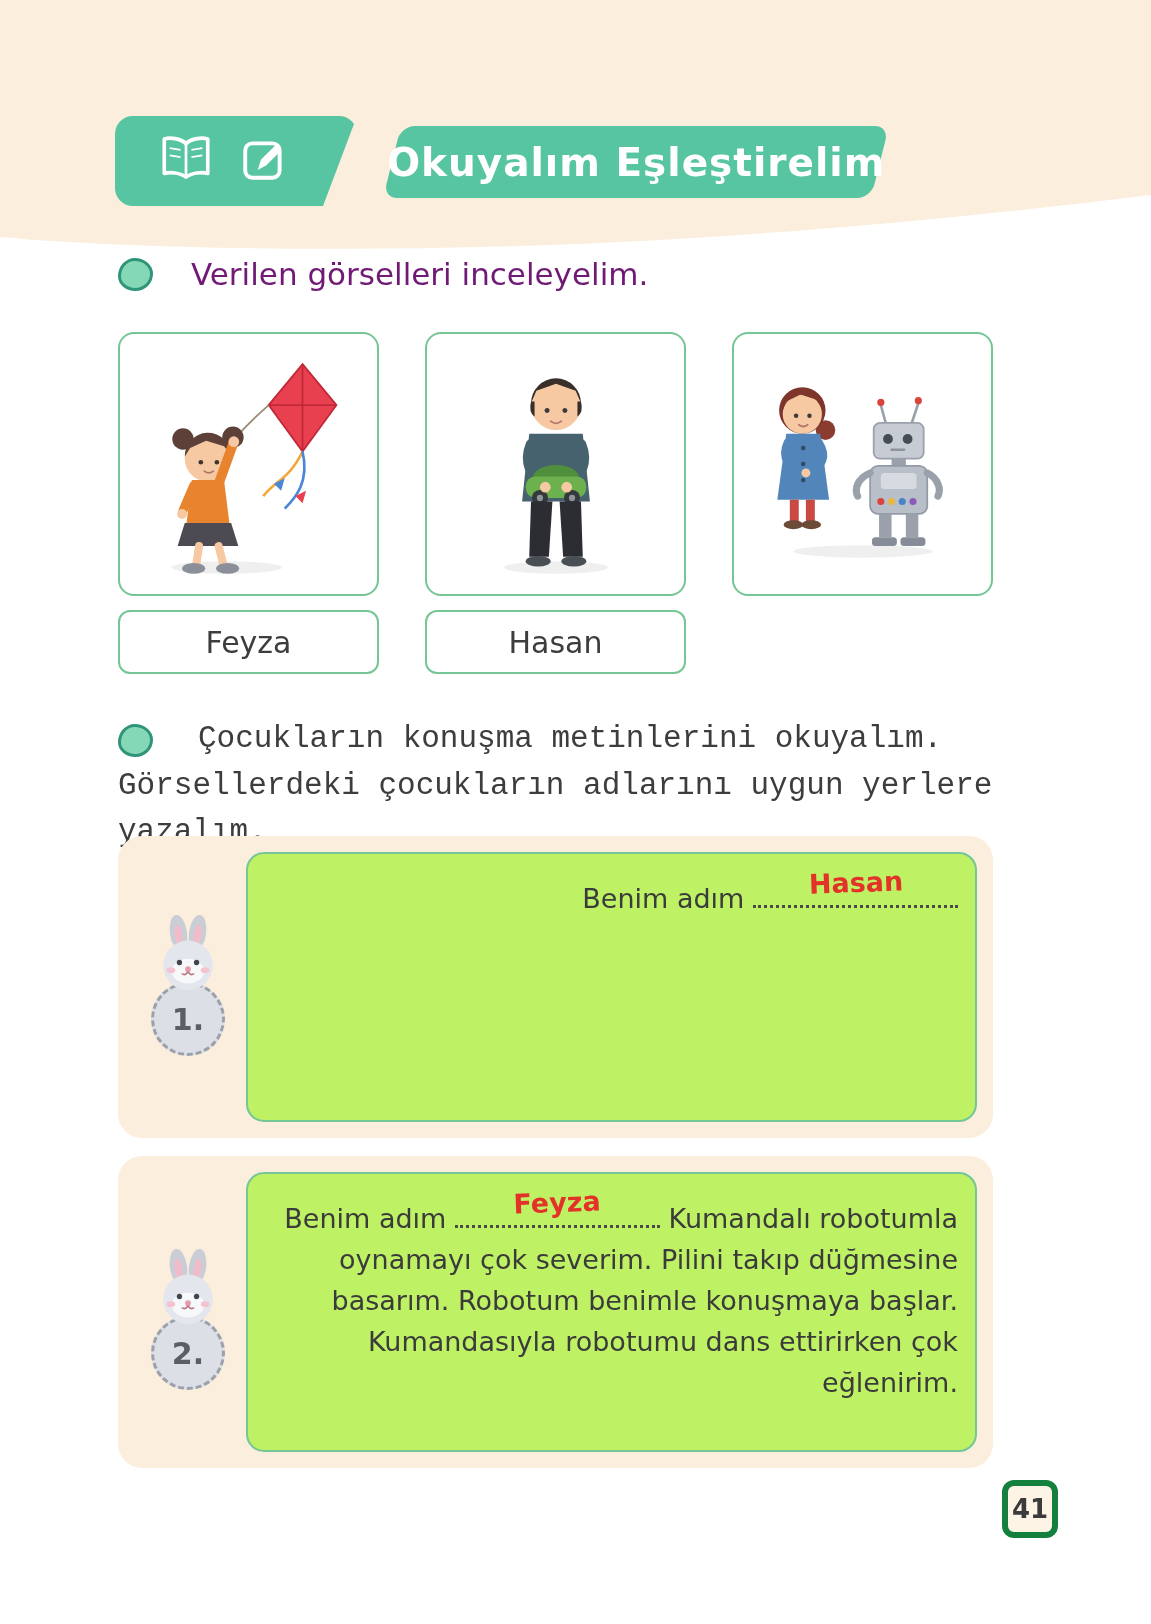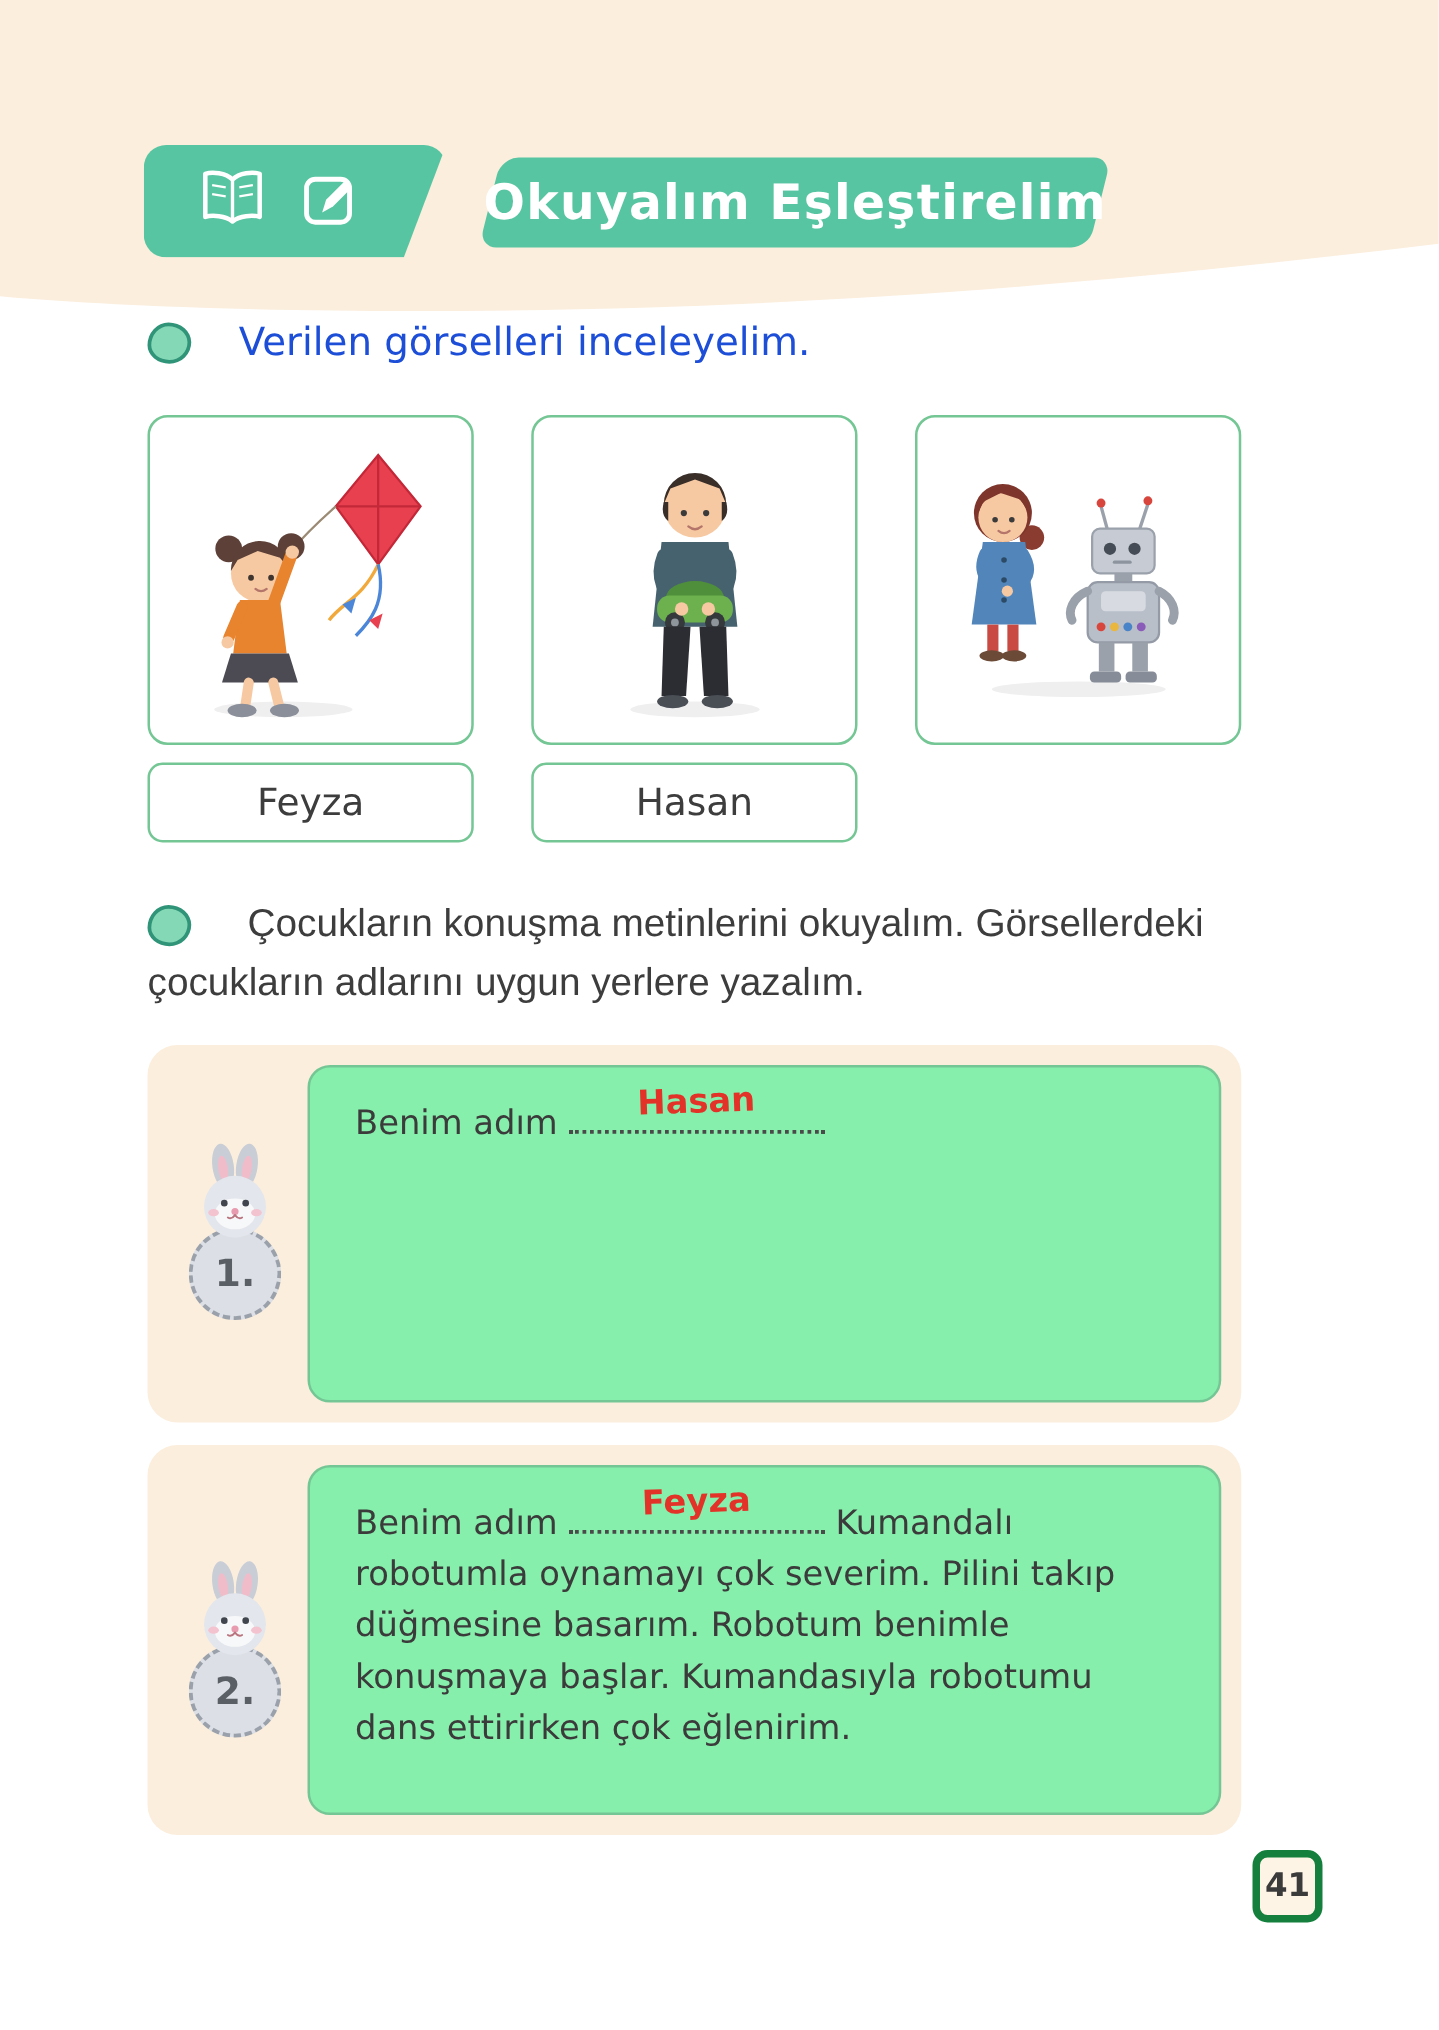--- a/index.html
+++ b/index.html
@@ -50,26 +50,26 @@
     background: #85d8b6;
     border: 3px solid #2f9478;
     border-radius: 48% 52% 50% 50% / 55% 48% 52% 45%;
   }
   .instr1 {
     position: absolute; left: 118px; top: 256px;
     display: flex; align-items: center; gap: 38px;
   }
   .instr-text {
     font-family: "DejaVu Sans", sans-serif;
-    font-size: 31px; color: #1d4ed8;
+    font-size: 31px; color: #701a75;
   }
   .bullet2abs { position: absolute; left: 118px; top: 724px; }
   .instr2-text {
     position: absolute; left: 118px; top: 716px; width: 915px;
-    font-family: Liberation Sans, sans-serif;
+    font-family: Liberation Mono, monospace;
     font-size: 31px; line-height: 1.5; color: #3d3d3d;
     text-indent: 80px;
   }
 
   
   .cards-row, .names-row {
     position: absolute; left: 118px;
     display: flex; gap: 46px;
   }
   .cards-row { top: 332px; }
@@ -113,24 +113,25 @@
     background: #dcdfe5;
     border: 3px dashed #9aa1ab;
     display: flex; align-items: center; justify-content: center;
   }
   .num-label {
     font-family: "DejaVu Sans", sans-serif;
     font-size: 30px; font-weight: 700; color: #5a5f66;
   }
   .bubble {
     position: absolute; left: 128px; top: 16px; right: 16px; bottom: 16px;
-    background: #86efac;
+    background: #bef264;
     border: 2px solid #74c694;
     border-radius: 18px;
-    padding: 24px 36px;
+    padding: 24px 17px;
+    text-align: right;
   }
   .ptext {
     font-family: "DejaVu Sans", sans-serif;
     font-size: 27px; line-height: 1.52; color: #3b3b3b;
   }
   .blank {
     display: inline-block; width: 205px; height: 4px;
     border-bottom: 3px dotted #4a4a4a;
     position: relative; vertical-align: baseline;
   }

